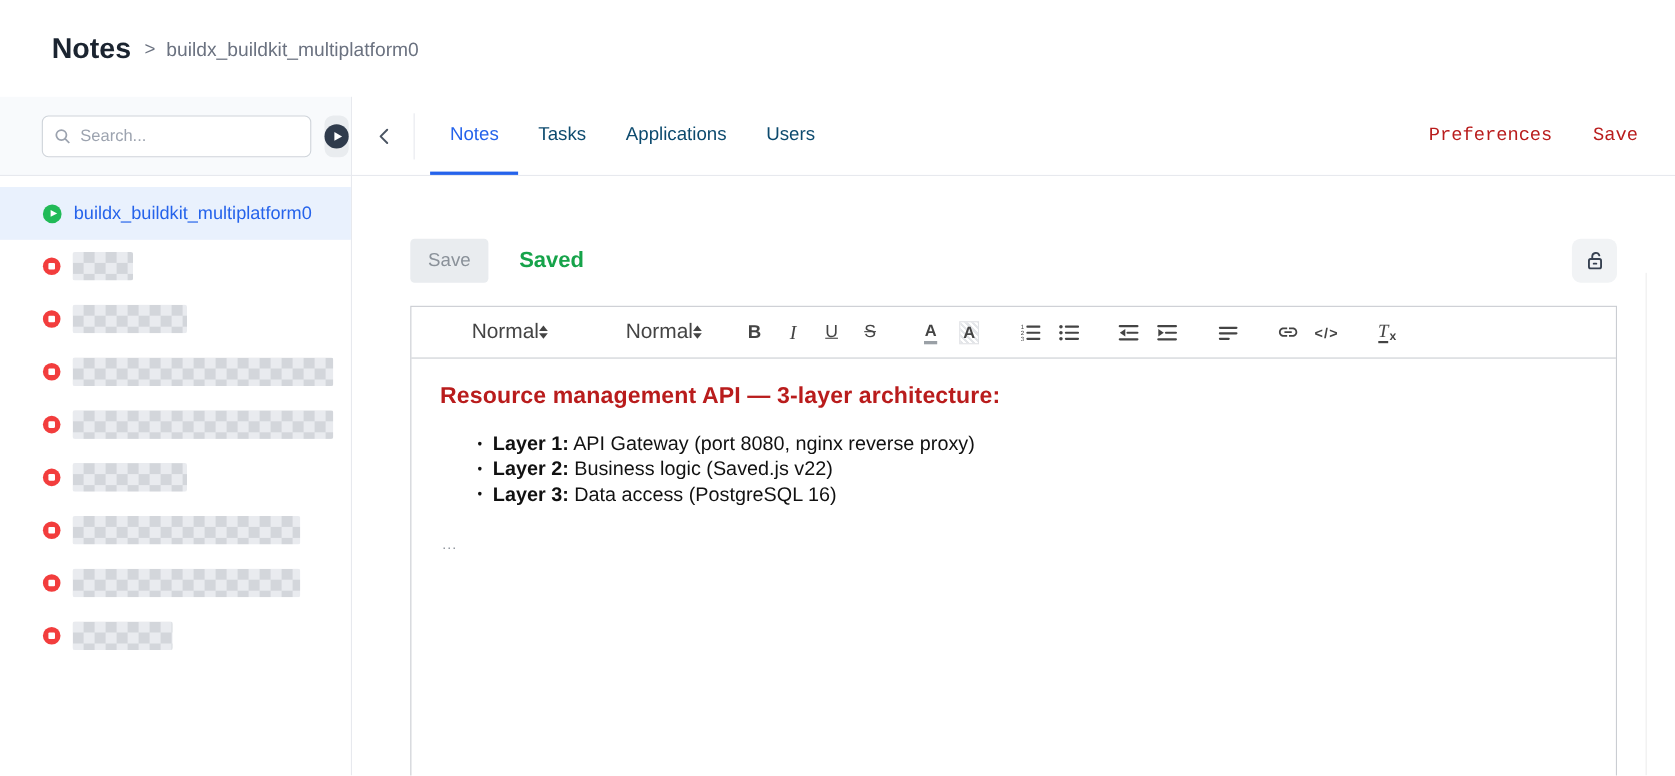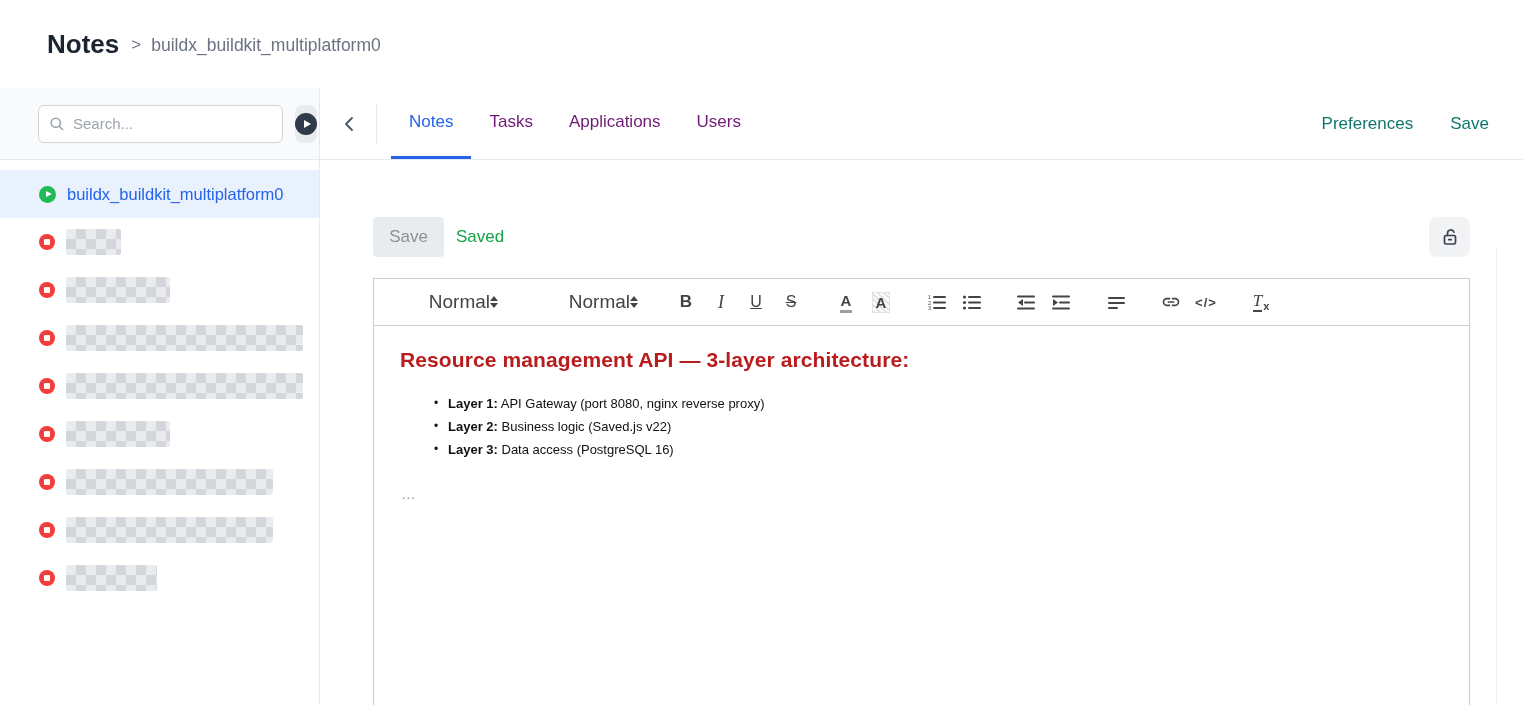--- a/index.html
+++ b/index.html
@@ -99,39 +99,39 @@
   .main { flex: 1; position: relative; }
   .tabbar {
     height: 72px; border-bottom: 1px solid #e7e9ee;
     display: flex; align-items: center; padding: 0 34px 0 18px;
   }
   .back-btn { background: none; border: none; cursor: pointer; display: flex; align-items: center; padding: 4px; }
   .tab-divider { width: 1px; height: 42px; background: #e7e9ee; margin-left: 16px; }
   .tabs { display: flex; height: 100%; margin-left: 14px; }
   .tab {
     height: 100%; display: flex; align-items: center; padding: 0 18px;
-    font-size: 17px; color: #701a75; cursor: pointer; border-bottom: 3px solid transparent;
+    font-size: 17px; color: #0c4a6e; cursor: pointer; border-bottom: 3px solid transparent;
     background: none; border-top: none; border-left: none; border-right: none;
     font-family: "Liberation Sans", sans-serif;
   }
   .tab.active { color: #2563eb; border-bottom-color: #2563eb; }
   .tabbar-links { margin-left: auto; display: flex; gap: 37px; }
-  .tabbar-link { font-size: 17px; color: #0f766e; cursor: pointer; background: none; border: none; font-family: Liberation Sans, sans-serif; }
+  .tabbar-link { font-size: 17px; color: #b91c1c; cursor: pointer; background: none; border: none; font-family: Liberation Mono, monospace; }
 
   
   .actions-row {
     margin: 57px 53px 0 53px;
     display: flex; align-items: center;
   }
   .save-btn {
     width: 71px; height: 40px; border: none; border-radius: 4px;
     background: #e9ecef; color: #8a9199; font-size: 17px; cursor: default;
     font-family: "Liberation Sans", sans-serif;
   }
-  .saved-status { margin-left: 12px; color: #16a34a; font-weight: 400; font-size: 17px; }
+  .saved-status { margin-left: 28px; color: #16a34a; font-weight: 700; font-size: 20px; }
   .lock-btn {
     margin-left: auto; width: 41px; height: 40px; border: none; border-radius: 8px;
     background: #f1f3f5; display: flex; align-items: center; justify-content: center; cursor: pointer;
   }
 
   
   .editor {
     margin: 21px 53px 0 53px;
     border: 1px solid #cacdd2;
     height: 500px;
@@ -170,21 +170,21 @@
     border: 1px solid #e0e2e5;
   }
   .glyph-code { font-size: 13px; font-weight: 700; letter-spacing: 1px; }
   .glyph-tx { font-style: italic; font-family: "Liberation Serif", serif; font-size: 17px; border-bottom: 2px solid #444; line-height: 1; padding-bottom: 1px; }
   .glyph-tx-x { font-size: 11px; font-weight: 800; font-style: normal; margin-left: 1px; position: relative; top: 4px; font-family: "Liberation Sans", sans-serif; }
 
   .ql-editor-area { padding: 22px 26px; cursor: text; }
   .note-heading { font-size: 21px; font-weight: 700; color: #b91c1c; letter-spacing: 0.1px; }
   .note-bullets { list-style: none; margin-top: 20px; padding-left: 34px; }
   .note-bullets li {
-    font-size: 13px; color: #111; line-height: 23px; position: relative; padding-left: 14px;
+    font-size: 18px; color: #111; line-height: 23px; position: relative; padding-left: 14px;
   }
   .note-bullets li::before {
     content: "\2022"; position: absolute; left: 0; top: 0; font-size: 12px; color: #111;
   }
   .note-bullets strong { font-weight: 700; }
   .note-trailing { margin-top: 26px; margin-left: 2px; color: #8a9199; font-size: 13px; letter-spacing: 1px; }
 
   .scroll-hint { position: absolute; right: 26px; top: 160px; bottom: 0; width: 1px; background: #ededed; }
 
   svg { display: block; }

